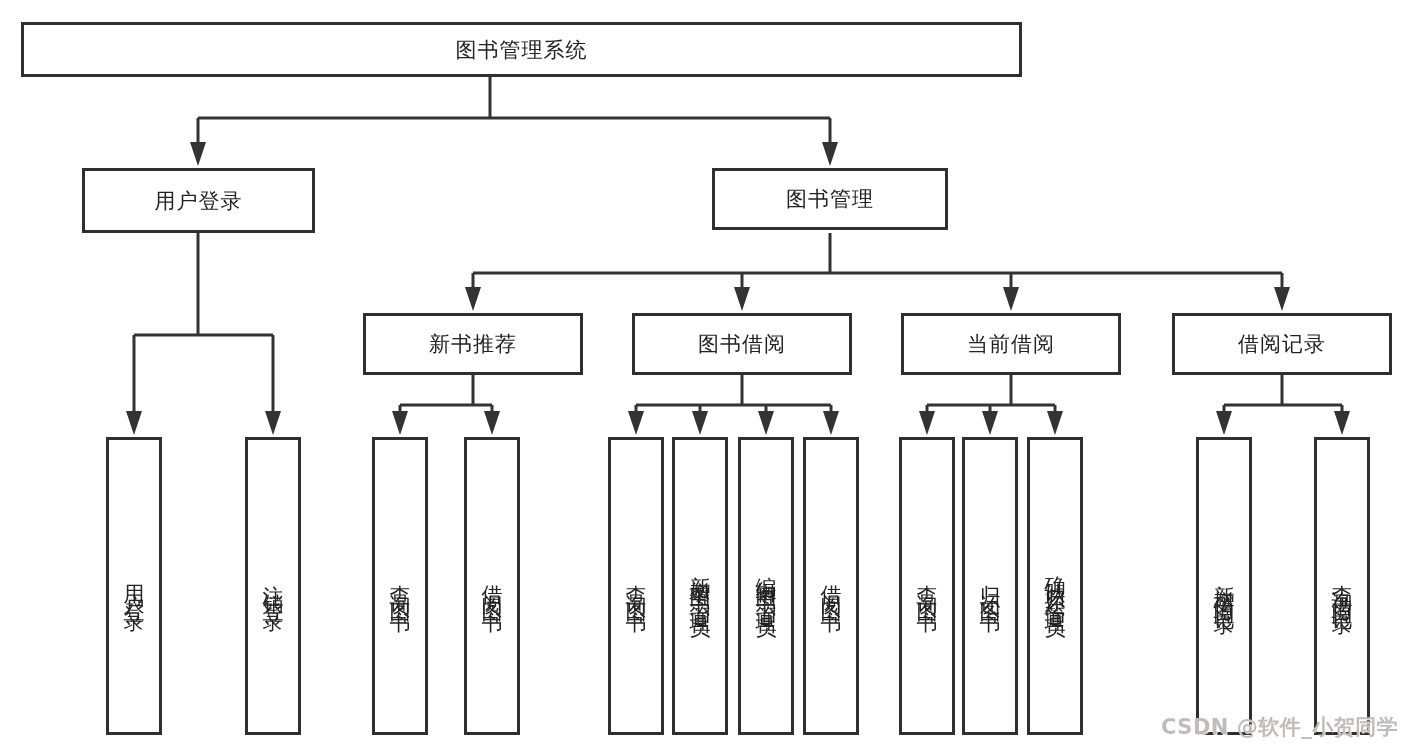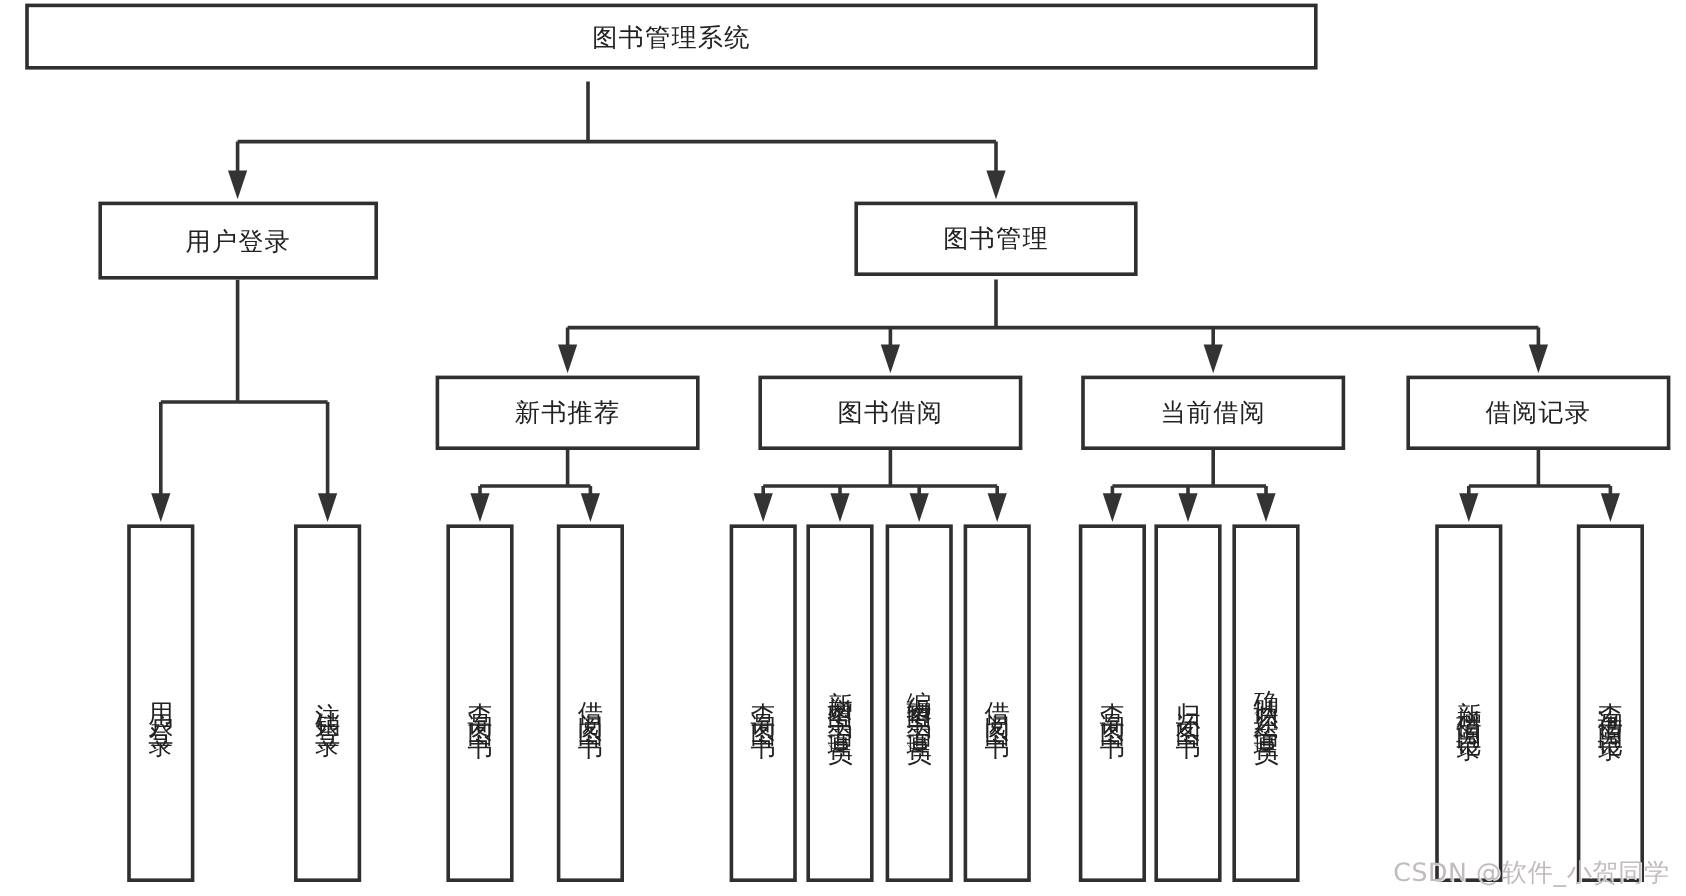--- a/index.html
+++ b/index.html
@@ -18,20 +18,21 @@
     border:3px solid #2f2f2f;display:flex;align-items:center;justify-content:center;
     color:#222222;font-size:21px;z-index:2;
     width:56px;height:298px;top:437px;
     writing-mode:vertical-lr;text-orientation:mixed;letter-spacing:9px;
   }
   .leaf.long{letter-spacing:6px;}
   .watermark{
     position:absolute;left:1161px;top:713px;z-index:5;
     font-size:21px;color:#c2bbbb;white-space:nowrap;letter-spacing:0.5px;
     text-shadow:1px 1px 0 rgba(255,255,255,0.85);
+    font-weight:bold;
   }
 </style>
 </head>
 <body>
 
 <div class="canvas">
 
   <svg class="wires" width="1405" height="747" viewBox="0 0 1405 747">
     <g stroke="#333333" stroke-width="3" fill="none">
       <path d="M490,68 V118 M198,118 H830 M198,118 V143 M830,118 V143"></path>
@@ -68,21 +69,21 @@
       <polygon points="982,411 998,411 990,435" fill="#333333" stroke="none"></polygon>
       <polygon points="1047,411 1063,411 1055,435" fill="#333333" stroke="none"></polygon>
     </g>
     <g stroke="#333333" stroke-width="3" fill="none">
       <path d="M1282,375 V405 M1224,405 H1342 M1224,405 V412 M1342,405 V412"></path>
       <polygon points="1216,411 1232,411 1224,435" fill="#333333" stroke="none"></polygon>
       <polygon points="1334,411 1350,411 1342,435" fill="#333333" stroke="none"></polygon>
     </g>
   </svg>
 
-  <div class="node" style="left:21px;top:3px;width:1077px;height:55px">图书管理系统</div>
+  <div class="node" style="left:21px;top:22px;width:1001px;height:55px">图书管理系统</div>
 
   <div class="node" style="left:82px;top:168px;width:233px;height:65px">用户登录</div>
   <div class="node" style="left:712px;top:168px;width:236px;height:62px">图书管理</div>
 
   <div class="node" style="left:632px;top:313px;width:220px;height:62px">图书借阅</div>
   <div class="node" style="left:363px;top:313px;width:220px;height:62px">新书推荐</div>
   <div class="node" style="left:1172px;top:313px;width:220px;height:62px">借阅记录</div>
   <div class="node" style="left:901px;top:313px;width:220px;height:62px">当前借阅</div>
 
   <div class="leaf" style="left:106px">用户登录</div>

